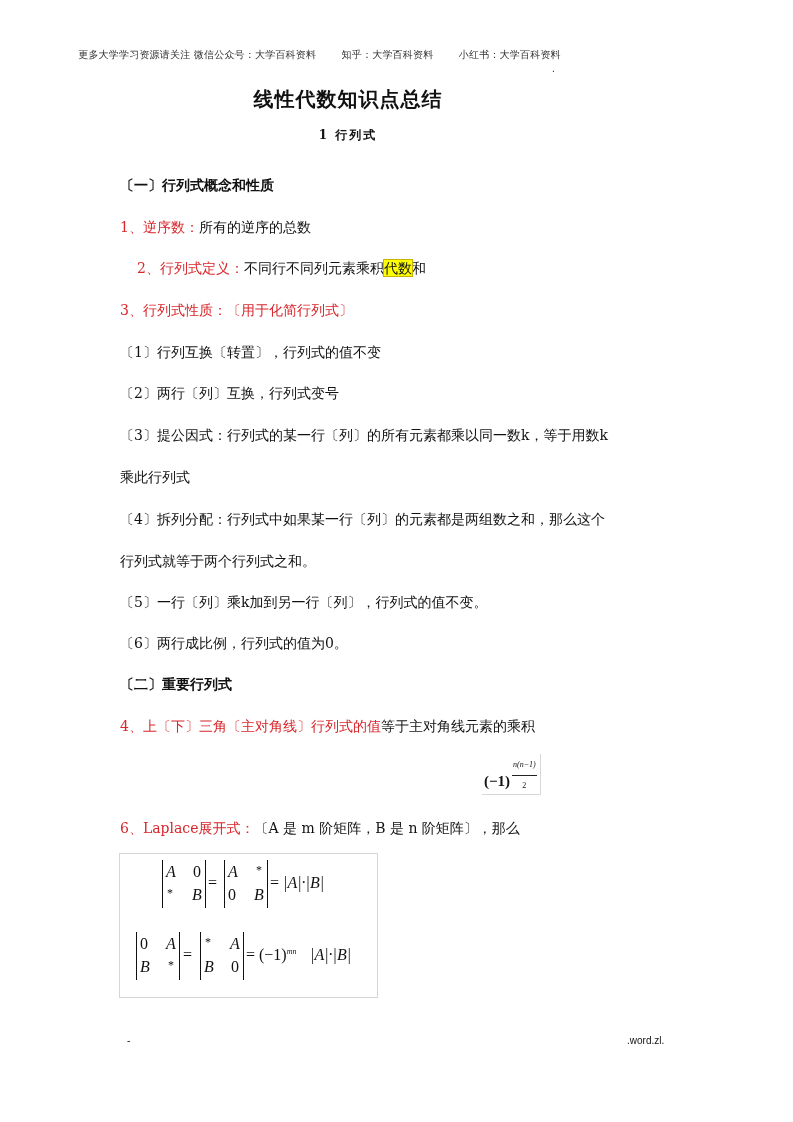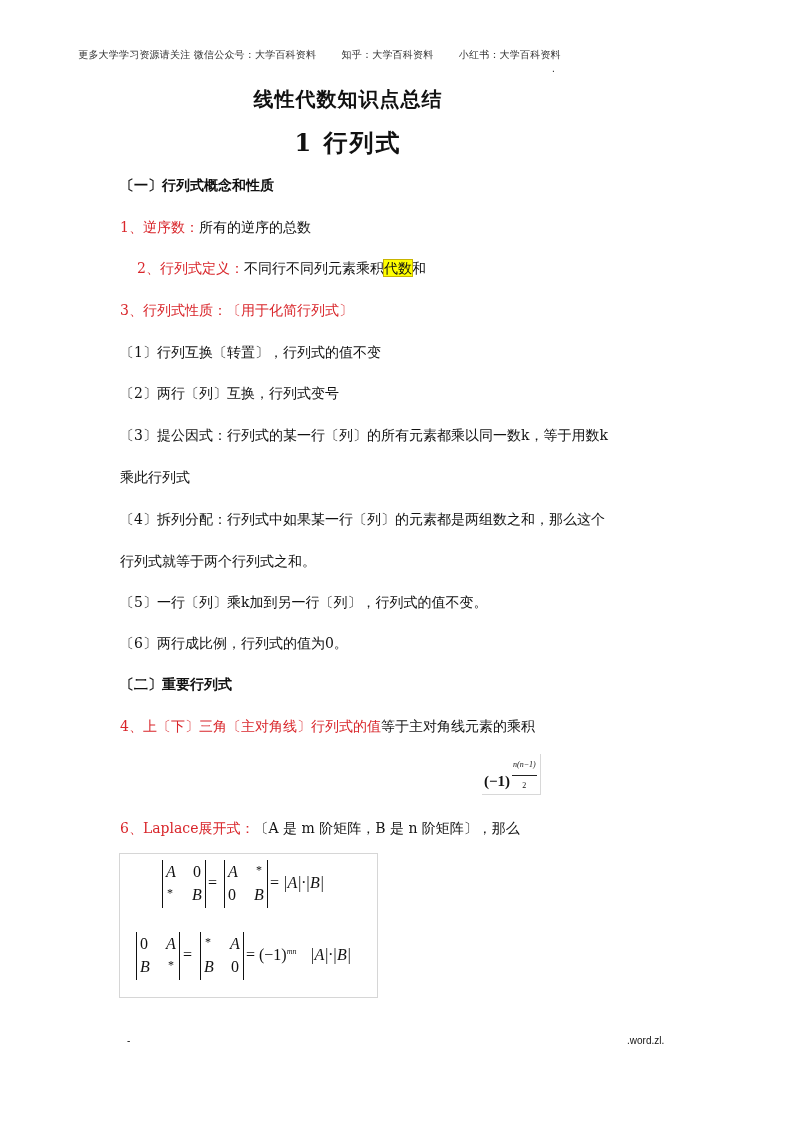--- a/index.html
+++ b/index.html
@@ -12,21 +12,21 @@
     position: absolute; top: 12px; left: 0; width: 639px; text-align: center;
     font-size: 10px; color: #333333; letter-spacing: 0.2px; margin-top: 36px;
   }
   .header-line span { margin: 0 11px; }
   .mark { position: absolute; font-size: 10px; color: #222; font-family: "Liberation Sans", sans-serif; }
   .title {
     position: absolute; left: 0; width: 696px; text-align: center;
     font-weight: bold; color: #111;
   }
   .t1 { top: 86px; font-size: 20px; letter-spacing: 1px; }
-  .t2 { top: 127px; font-size: 24px; letter-spacing: 2px; }
+  .t2 { top: 127px; font-size: 12px; letter-spacing: 2px; }
   .line {
     position: absolute; left: 120px; font-size: 14px; line-height: 20px; white-space: nowrap;
   }
   .sec { font-weight: bold; font-size: 14px; font-family: Liberation Serif, serif; }
   .red { color: #d9262b; }
   .hl { background: #ffff00; outline: 1px solid #c8b400; }
   .exp-box {
     display: inline-block; vertical-align: middle; border: 1px solid #d8d8d8;
     border-left: none; border-top: none; height: 40px; width: 58px; position: relative;
     font-family: "Liberation Serif", serif; margin-left: 1px;

